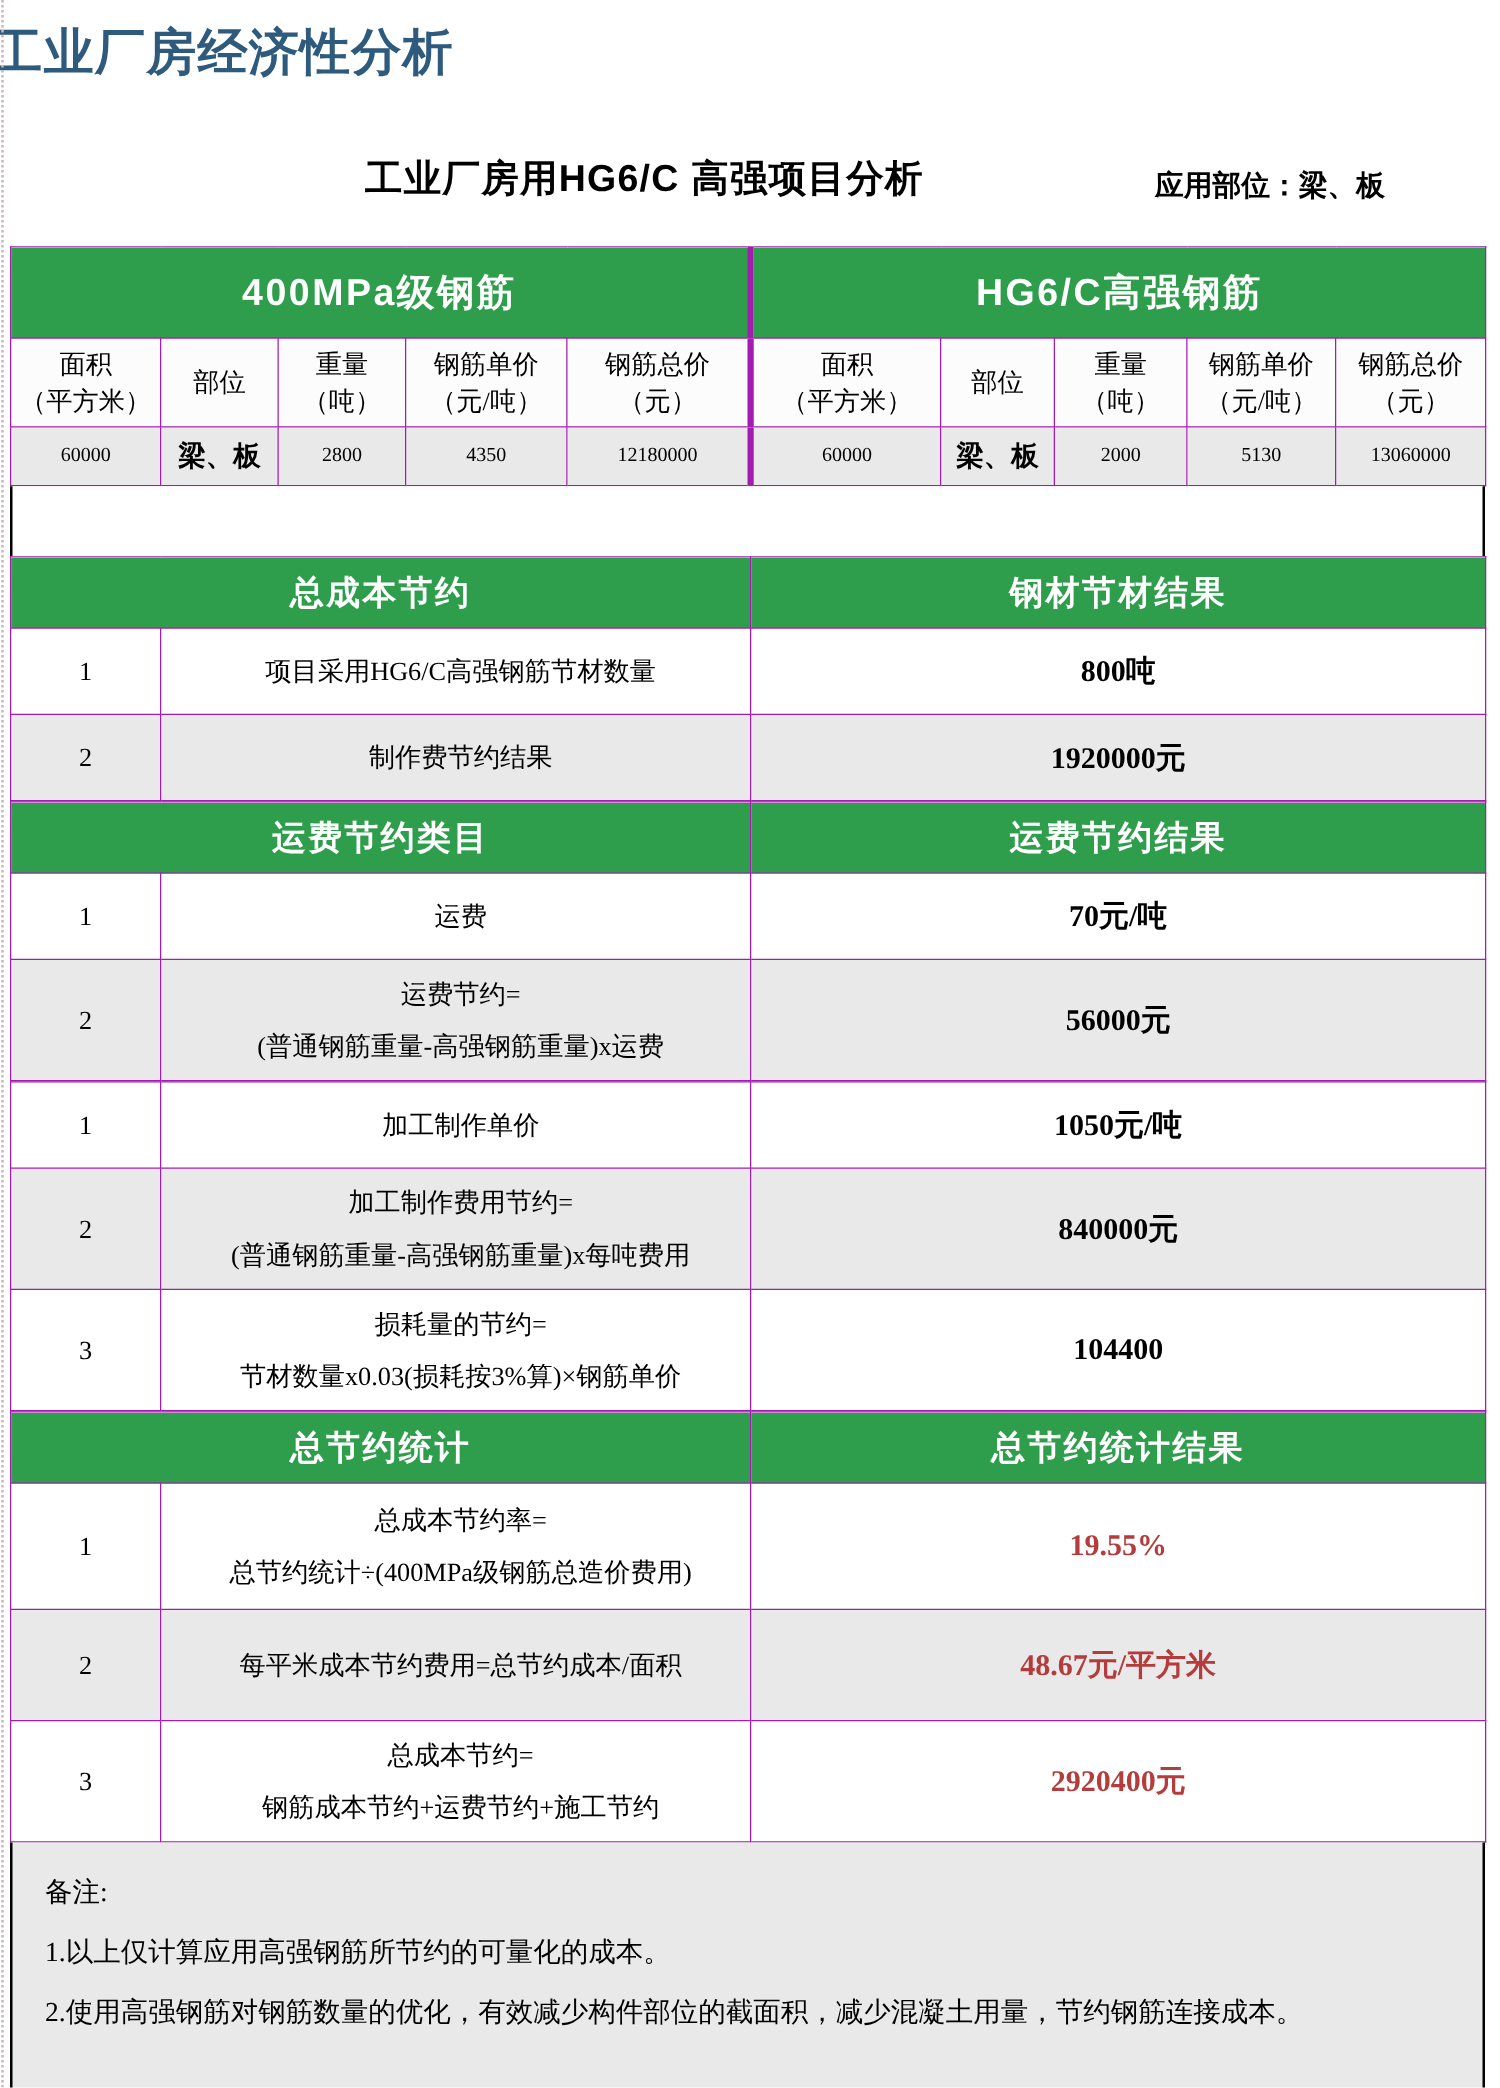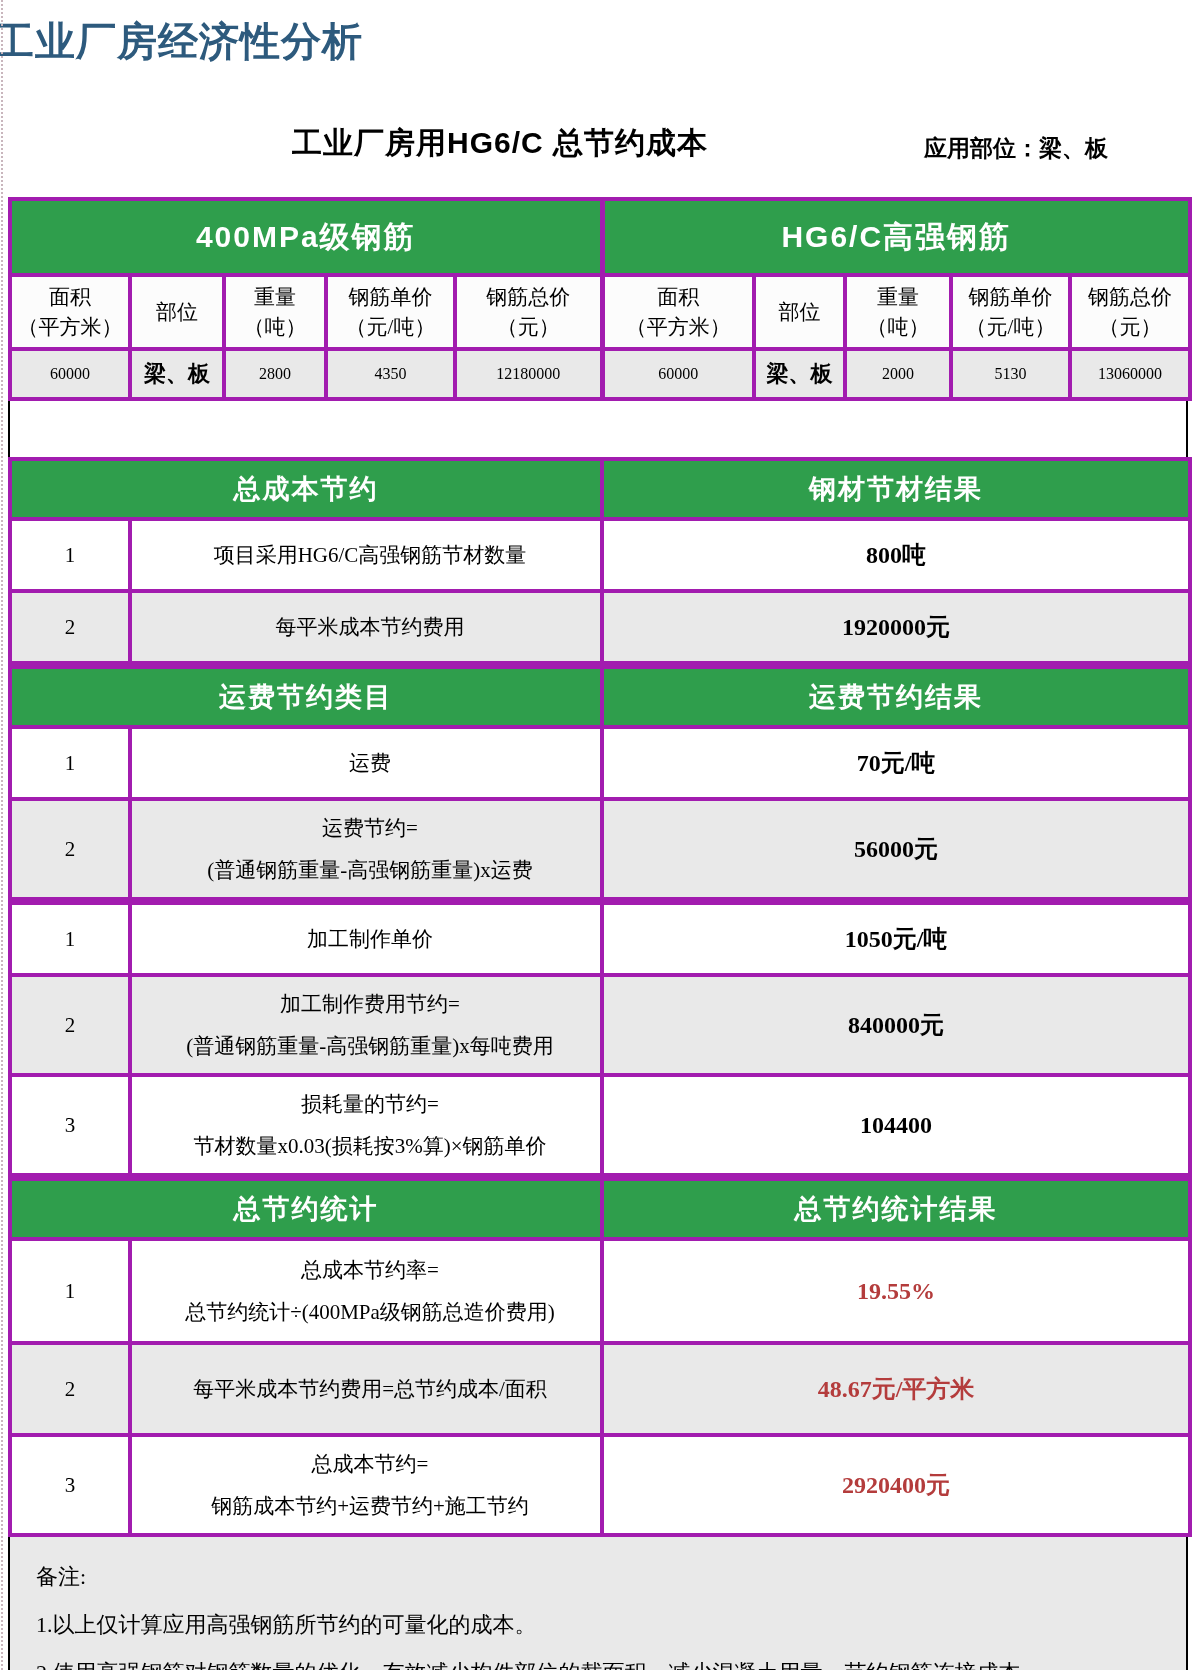--- a/index.html
+++ b/index.html
@@ -17,21 +17,21 @@
   .subtitle-row{position:relative;height:60px;margin-top:50px;}
   .subtitle{
     position:absolute;left:292px;top:4px;font-size:30px;font-weight:bold;
     font-family:"Liberation Sans","DejaVu Sans",sans-serif;letter-spacing:1px;
   }
   .application{
     position:absolute;right:92px;top:14px;font-size:23px;font-weight:bold;
   }
   .content{margin:18px 12px 0 8px;width:1180px;}
   table{border-collapse:collapse;table-layout:fixed;width:1180px;}
-  td{border:4px solid #a21caf;text-align:center;vertical-align:middle;overflow:hidden;}
+  td{border:1px solid #a21caf;text-align:center;vertical-align:middle;overflow:hidden;}
   .sep{border-left-width:5px;}
   
   .ghead td{
     height:70px;background:#2f9e4c;color:#fff;font-size:30px;font-weight:bold;
     font-family:"Liberation Sans","DejaVu Sans",sans-serif;letter-spacing:2px;
   }
   .chead td{height:66px;background:#fcfcfc;font-size:21px;line-height:30px;padding:2px 0;}
   .chead .hl{display:block;}
   .drow td{height:44px;background:#e9e9e9;font-size:16px;}
   .drow td.bold{font-weight:bold;font-size:22px;}
@@ -61,21 +61,21 @@
   .notes div{white-space:nowrap;}
 </style>
 </head>
 <body>
 
 <div class="page-edge"></div>
 
 <div class="title">工业厂房经济性分析</div>
 
 <div class="subtitle-row">
-  <span class="subtitle">工业厂房用HG6/C 总节约成本</span>
+  <span class="subtitle">工业厂房用HG6/C 高强项目分析</span>
   <span class="application">应用部位：梁、板</span>
 </div>
 
 <div class="content">
 
   <table class="cmp">
     <colgroup>
       <col style="width:120px">
         <col style="width:94px">
         <col style="width:102px">
@@ -166,21 +166,21 @@
       <td class="no">1</td>
       <td class="desc">
             <span class="dl">项目采用HG6/C高强钢筋节材数量</span>
             <span class="dl"></span>
           </td>
       <td class="res">800吨</td>
     </tr>
     <tr class="row h1 gray">
       <td class="no">2</td>
       <td class="desc">
-            <span class="dl">每平米成本节约费用</span>
+            <span class="dl">制作费节约结果</span>
             <span class="dl"></span>
           </td>
       <td class="res">1920000元</td>
     </tr>
   </tbody>
     </table>
 
   <table class="sec">
     <colgroup>
         <col style="width:120px">

